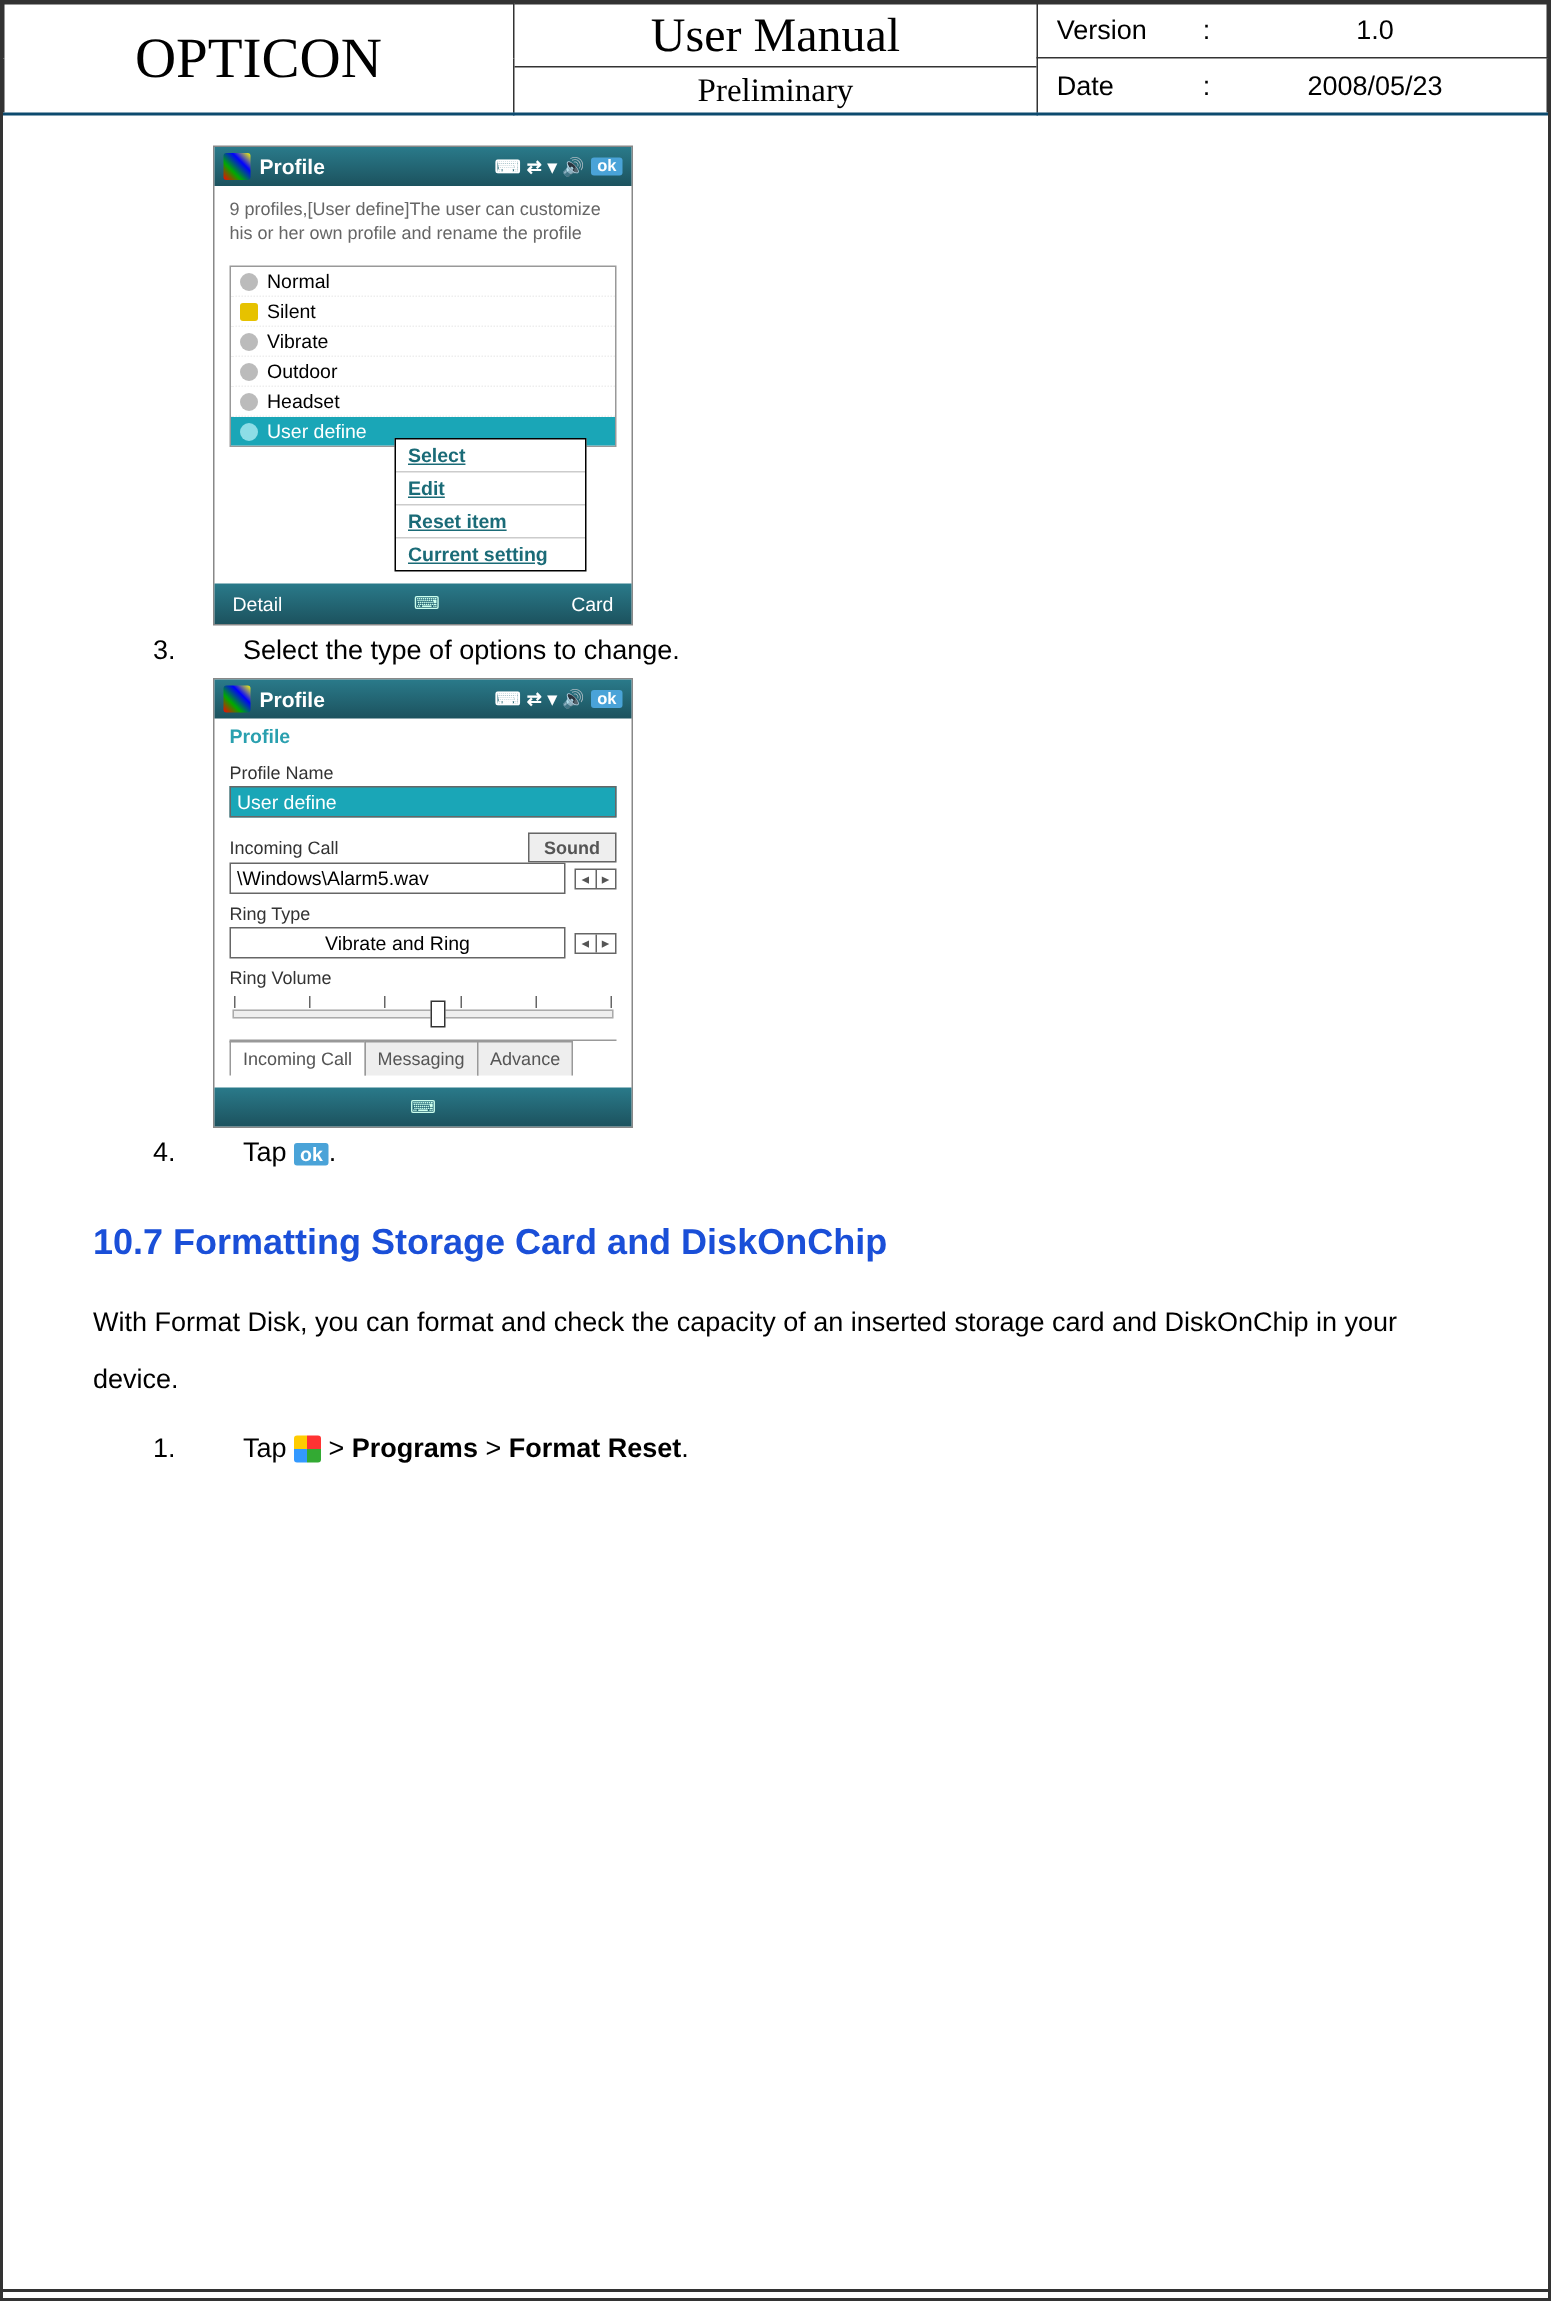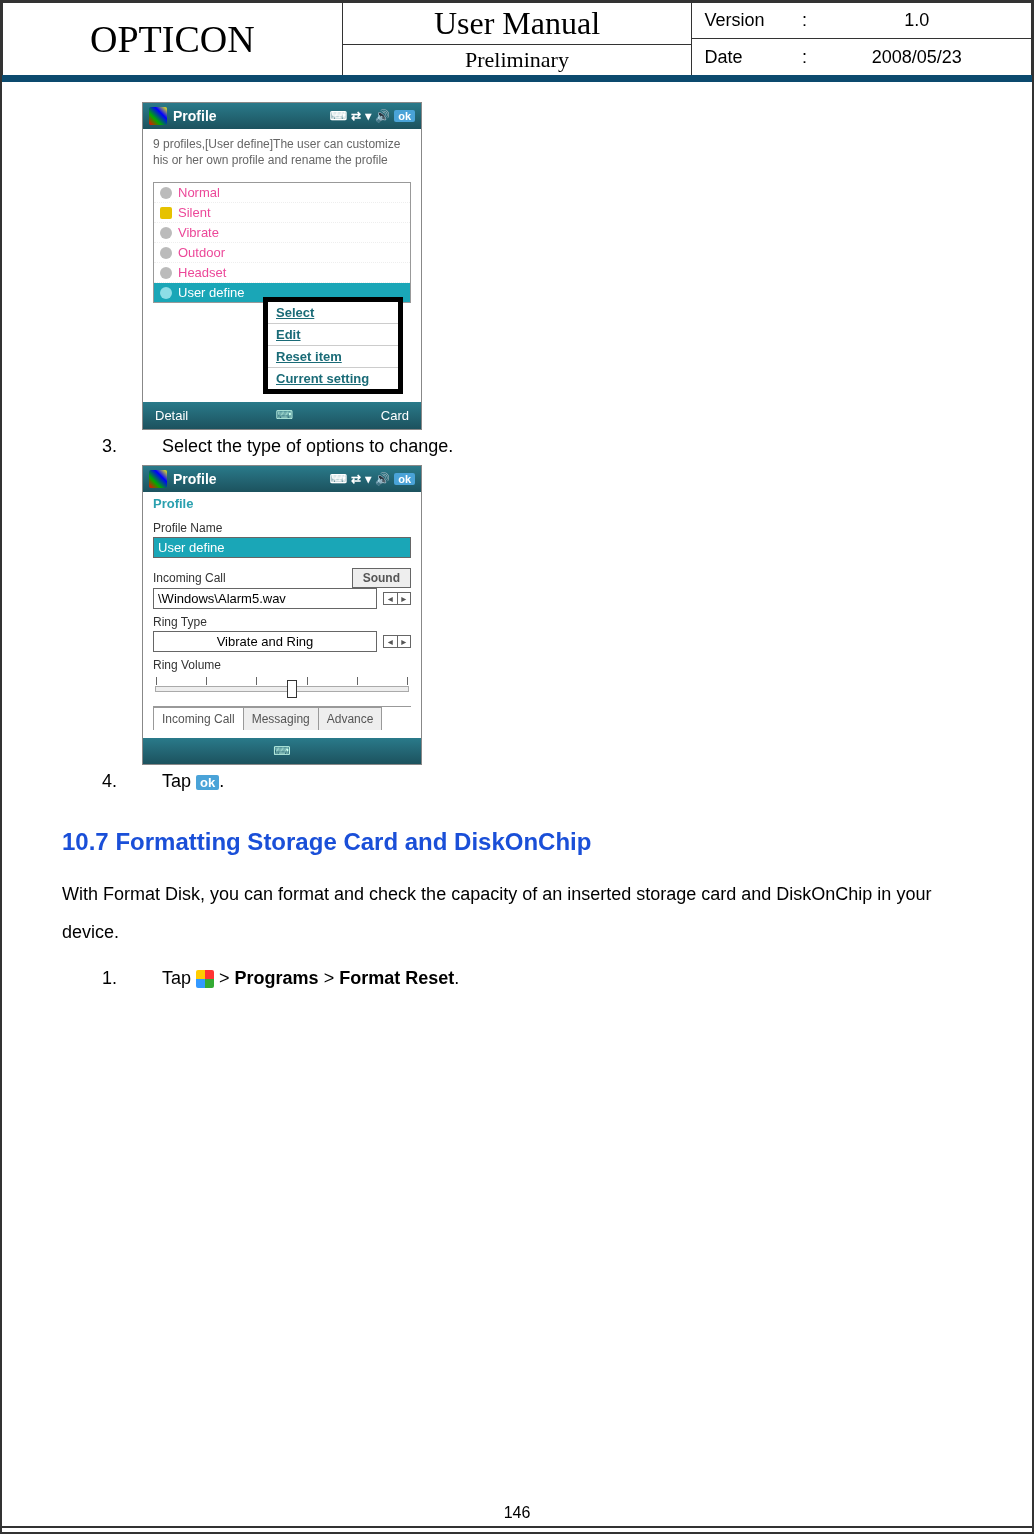--- a/index.html
+++ b/index.html
@@ -13,21 +13,21 @@
     width: 1034px;
     height: 1534px;
     position: relative;
     border: 2px solid #333;
     margin: 0 auto;
     background: #fff;
   }
   .header-table {
     width: 100%;
     border-collapse: collapse;
-    border-bottom: 7px solid #0c4a6e;
+    border-bottom: 2px solid #0c4a6e;
   }
   .header-table td {
     border: 1px solid #333;
     padding: 4px 12px;
     vertical-align: middle;
   }
   .opticon-cell {
     width: 33%;
     font-size: 38px;
     text-align: center;
@@ -100,29 +100,29 @@
     padding:0 4px; border-radius:2px; font-weight:bold;
   }
   .shot-body { padding: 8px 10px; min-height: 50px; color:#555; }
   .hint-text { color:#666; font-size:12px; line-height:1.3; margin-bottom:14px; }
   .profile-list {
     border:1px solid #999; background:#fff;
   }
   .plist-item {
     display:flex; align-items:center; gap:6px;
     padding:2px 6px; border-bottom:1px dotted #eee;
-    font-size:13px; color:#ec4899;
+    font-size:13px; color:#000000;
   }
   .plist-item:last-child{border-bottom:none;}
   .dot { width:12px;height:12px;border-radius:50%;background:#bbb;display:inline-block;}
   .dot.star { background:#e6c200; border-radius:2px;}
   .plist-item.sel { background:#1aa6b7; color:#fff;}
   .ctx-menu {
     position:relative; margin-left:110px; margin-top:-6px;
-    width:140px; border:5px solid #000000; background:#fff;
+    width:128px; border:1px solid #000000; background:#fff;
   }
   .ctx-item {
     padding:3px 8px; border-bottom:1px solid #ccc;
     font-weight:bold; color:#1a6b77; font-size:13px;
   }
   .ctx-item:last-child{border-bottom:none;}
   .ctx-item .ul { text-decoration: underline; }
   .bottombar {
     background: linear-gradient(#2a7a8a, #1c525e);
     color:#fff; display:flex; justify-content:space-between;
@@ -372,15 +372,14 @@
         <span class="win-inline"></span>
         <span> &gt; </span>
         <span class="bold">Programs</span>
         <span> &gt; </span>
         <span class="bold">Format Reset</span><span>.</span>
       </span>
     </div>
 
   </div>
 
-  <div class="page-num">146</div>
   <div class="footer-line"></div>
 </div>
 
 </body></html>

